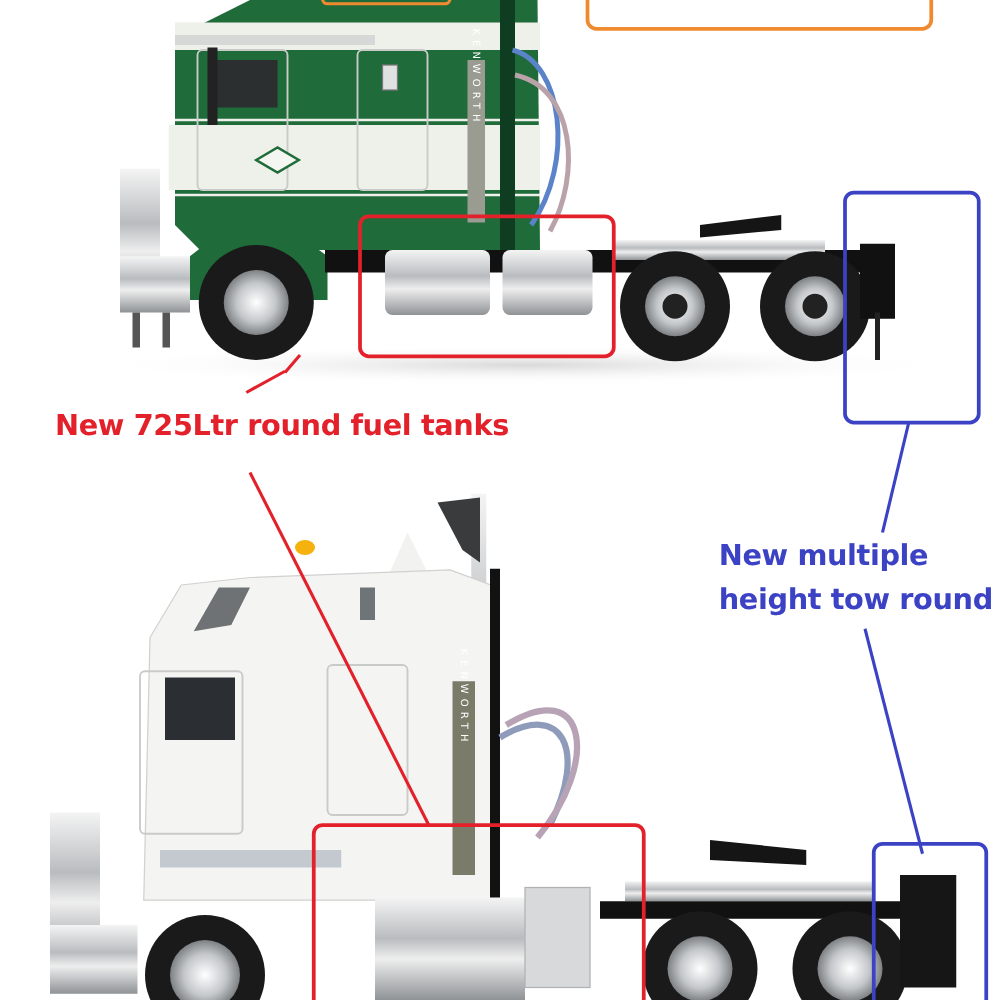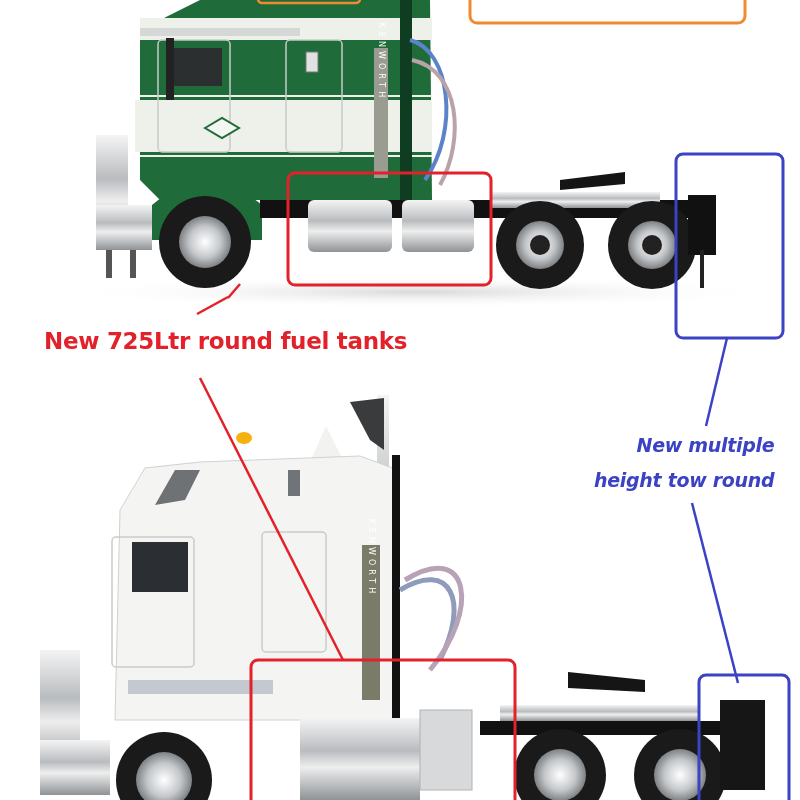--- a/index.html
+++ b/index.html
@@ -1,20 +1,20 @@
 <!DOCTYPE html>
 <html><head>
 <meta charset="utf-8">
 <style>
   html,body{margin:0;padding:0;background:#ffffff;}
   body{width:800px;height:800px;overflow:hidden;position:relative;font-family:"DejaVu Sans","Liberation Sans",sans-serif;}
   .canvas{position:absolute;left:0;top:0;width:800px;height:800px;}
-  .label{position:absolute;font-weight:bold;white-space:nowrap;letter-spacing:-0.3px;text-align:right;}
+  .label{position:absolute;font-weight:bold;white-space:nowrap;letter-spacing:-0.3px;}
   .label-fuel{left:44px;top:328px;font-size:23px;color:#e3212b;}
-  .label-hitch{left:594px;top:428px;font-size:19px;color:#3b42c4;line-height:35px;font-style:italic;}
+  .label-hitch{left:575px;top:428px;font-size:23px;color:#3b42c4;line-height:35px;}
   svg{position:absolute;left:0;top:0;}
 </style>
 </head>
 <body>
 
 <div class="canvas">
 
 <svg width="800" height="800" viewBox="0 0 800 800">
   <defs>
     <linearGradient id="chrome" x1="0" y1="0" x2="0" y2="1">

